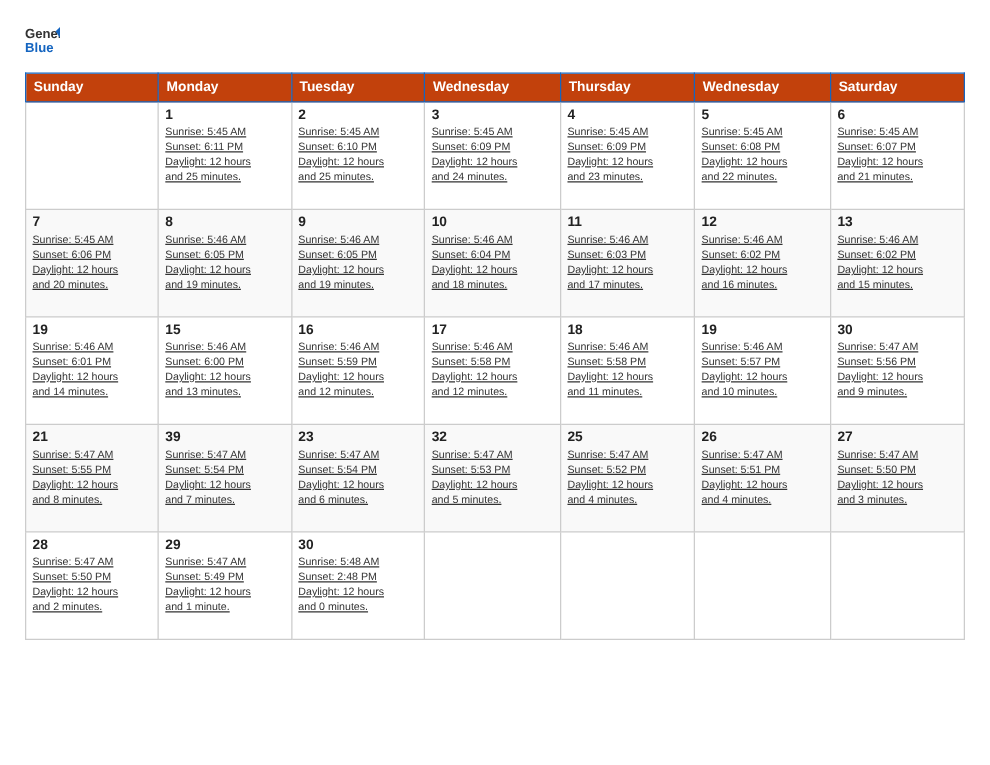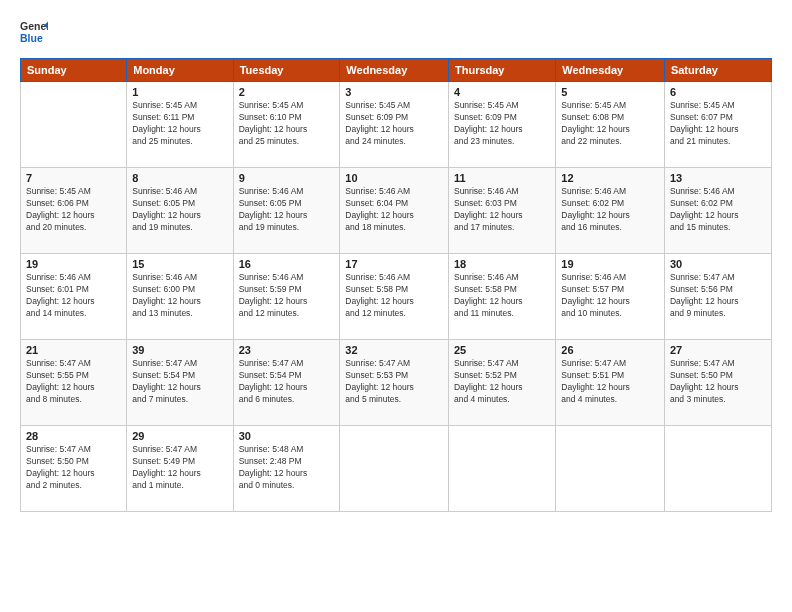--- a/index.html
+++ b/index.html
@@ -70,20 +70,21 @@
     .day-num {
       font-weight: bold;
       font-size: 11px;
       margin-bottom: 2px;
       color: #222;
     }
     .day-info {
       font-size: 8.5px;
       color: #333;
       line-height: 1.4;
+      text-decoration: underline;
     }
     tbody tr:nth-child(odd) td {
       background: #fff;
     }
     tbody tr:nth-child(even) td {
       background: #f9f9f9;
     }
     .empty-cell {
       background: #fff !important;
     }

